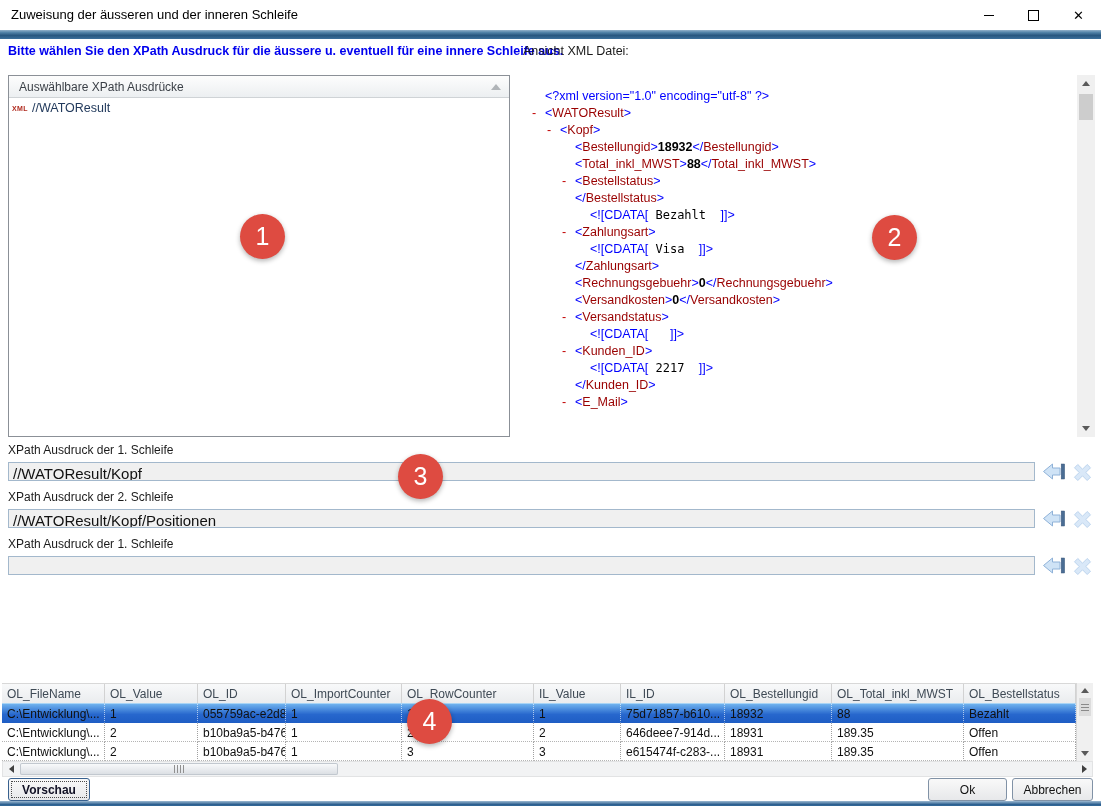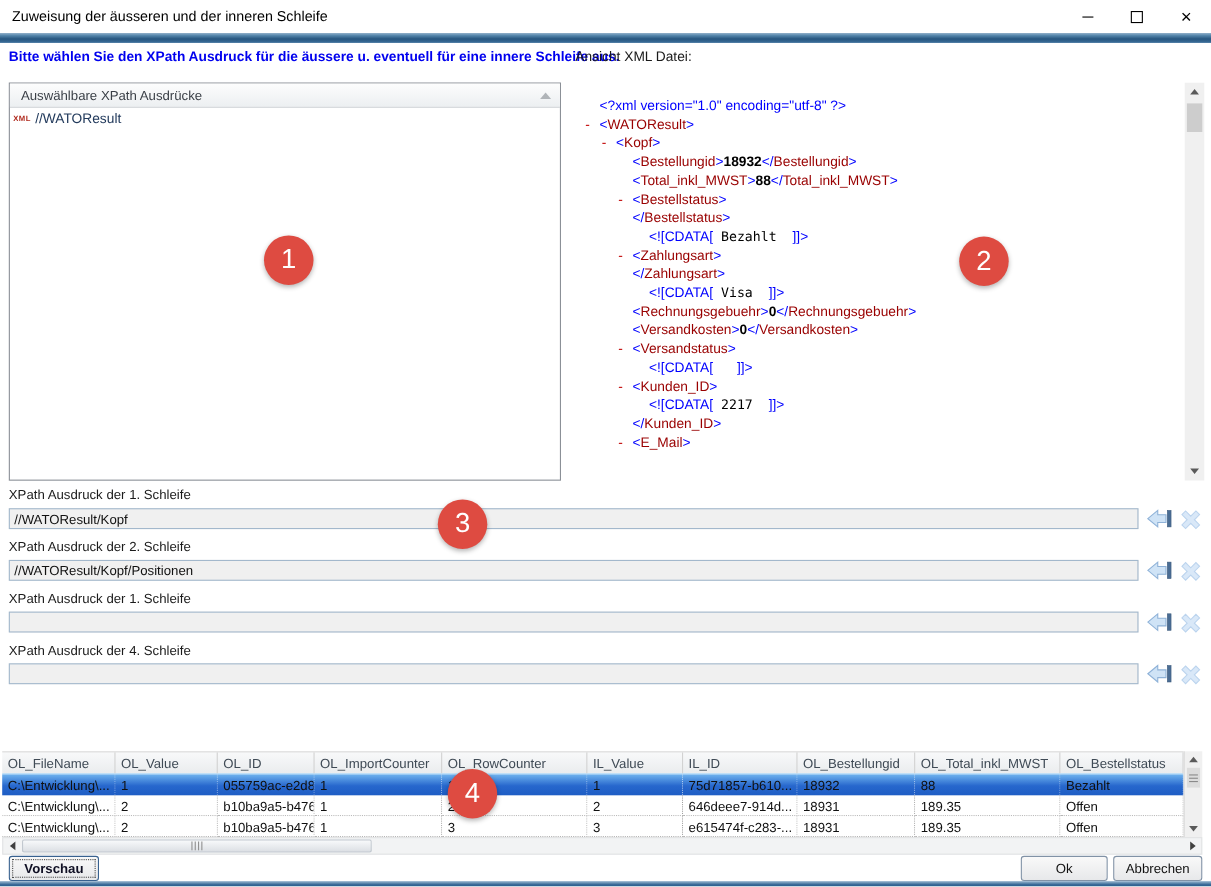--- a/index.html
+++ b/index.html
@@ -54,21 +54,21 @@
   .tri-right{width:0;height:0;border-top:4px solid transparent;border-bottom:4px solid transparent;border-left:5px solid #404040;}
   .vthumb{height:26px;margin:2px 2px 0;background:#cdcdcd;}
   .sbtn-bottom{position:absolute;bottom:0;left:0;right:0;}
 
   
   .fields{position:absolute;left:8px;top:443px;width:1087px;}
   .fgroup{margin-bottom:9px;}
   .flabel{height:15px;font-size:12px;color:#1b1b1b;margin-bottom:3px;}
   .frow{display:flex;align-items:center;height:20px;}
   .finput{width:1028px;height:19px;box-sizing:border-box;background:#f0f0f0;border:1px solid #a3b8cc;
-    font-size:12px;color:#111;padding:2px 4px 0;overflow:hidden;white-space:nowrap;}
+    font-size:15px;color:#111;padding:2px 4px 0;overflow:hidden;white-space:nowrap;}
   .ficon{display:flex;align-items:center;}
   .ficonarrow{margin-left:6px;}
   .ficonx{margin-left:2px;}
 
   
   .grid{position:absolute;left:2px;top:683px;width:1091px;height:78px;background:#fff;font-size:12px;}
   .ghead{display:flex;height:21px;background:linear-gradient(#f8f9fa,#eaecee);box-sizing:border-box;
     border-top:1px solid #d8d8d8;border-bottom:1px solid #a9d4f5;width:1074px;}
   .gh{flex:0 0 auto;box-sizing:border-box;padding:3px 0 0 5px;color:#3f4a55;
     border-right:1px solid #d2d2d2;overflow:hidden;white-space:nowrap;}
@@ -150,22 +150,22 @@
     <div class="xml-content">
         <div class="xline" style="padding-left: 15px;"><span class="seg-p">&lt;?xml version="1.0" encoding="utf-8" ?&gt;</span></div>
         <div class="xline" style="padding-left: 15px;"><span class="dash" style="left: 2px;">-</span><span class="seg-p">&lt;</span><span class="seg-t">WATOResult</span><span class="seg-p">&gt;</span></div>
         <div class="xline" style="padding-left: 30px;"><span class="dash" style="left: 17px;">-</span><span class="seg-p">&lt;</span><span class="seg-t">Kopf</span><span class="seg-p">&gt;</span></div>
         <div class="xline" style="padding-left: 45px;"><span class="seg-p">&lt;</span><span class="seg-t">Bestellungid</span><span class="seg-p">&gt;</span><span class="seg-v">18932</span><span class="seg-p">&lt;/</span><span class="seg-t">Bestellungid</span><span class="seg-p">&gt;</span></div>
         <div class="xline" style="padding-left: 45px;"><span class="seg-p">&lt;</span><span class="seg-t">Total_inkl_MWST</span><span class="seg-p">&gt;</span><span class="seg-v">88</span><span class="seg-p">&lt;/</span><span class="seg-t">Total_inkl_MWST</span><span class="seg-p">&gt;</span></div>
         <div class="xline" style="padding-left: 45px;"><span class="dash" style="left: 32px;">-</span><span class="seg-p">&lt;</span><span class="seg-t">Bestellstatus</span><span class="seg-p">&gt;</span></div>
         <div class="xline" style="padding-left: 45px;"><span class="seg-p">&lt;/</span><span class="seg-t">Bestellstatus</span><span class="seg-p">&gt;</span></div>
         <div class="xline" style="padding-left: 60px;"><span class="seg-p">&lt;![CDATA[</span><span class="seg-m"> Bezahlt  </span><span class="seg-p">]]&gt;</span></div>
         <div class="xline" style="padding-left: 45px;"><span class="dash" style="left: 32px;">-</span><span class="seg-p">&lt;</span><span class="seg-t">Zahlungsart</span><span class="seg-p">&gt;</span></div>
+        <div class="xline" style="padding-left: 60px;"><span class="seg-p">&lt;![CDATA[</span><span class="seg-m"> Visa  </span><span class="seg-p">]]&gt;</span></div>
         <div class="xline" style="padding-left: 45px;"><span class="seg-p">&lt;/</span><span class="seg-t">Zahlungsart</span><span class="seg-p">&gt;</span></div>
-        <div class="xline" style="padding-left: 60px;"><span class="seg-p">&lt;![CDATA[</span><span class="seg-m"> Visa  </span><span class="seg-p">]]&gt;</span></div>
         <div class="xline" style="padding-left: 45px;"><span class="seg-p">&lt;</span><span class="seg-t">Rechnungsgebuehr</span><span class="seg-p">&gt;</span><span class="seg-v">0</span><span class="seg-p">&lt;/</span><span class="seg-t">Rechnungsgebuehr</span><span class="seg-p">&gt;</span></div>
         <div class="xline" style="padding-left: 45px;"><span class="seg-p">&lt;</span><span class="seg-t">Versandkosten</span><span class="seg-p">&gt;</span><span class="seg-v">0</span><span class="seg-p">&lt;/</span><span class="seg-t">Versandkosten</span><span class="seg-p">&gt;</span></div>
         <div class="xline" style="padding-left: 45px;"><span class="dash" style="left: 32px;">-</span><span class="seg-p">&lt;</span><span class="seg-t">Versandstatus</span><span class="seg-p">&gt;</span></div>
         <div class="xline" style="padding-left: 60px;"><span class="seg-p">&lt;![CDATA[</span><span class="seg-m">   </span><span class="seg-p">]]&gt;</span></div>
         <div class="xline" style="padding-left: 45px;"><span class="dash" style="left: 32px;">-</span><span class="seg-p">&lt;</span><span class="seg-t">Kunden_ID</span><span class="seg-p">&gt;</span></div>
         <div class="xline" style="padding-left: 60px;"><span class="seg-p">&lt;![CDATA[</span><span class="seg-m"> 2217  </span><span class="seg-p">]]&gt;</span></div>
         <div class="xline" style="padding-left: 45px;"><span class="seg-p">&lt;/</span><span class="seg-t">Kunden_ID</span><span class="seg-p">&gt;</span></div>
         <div class="xline" style="padding-left: 45px;"><span class="dash" style="left: 32px;">-</span><span class="seg-p">&lt;</span><span class="seg-t">E_Mail</span><span class="seg-p">&gt;</span></div>
       </div>
     <div class="vscroll">
@@ -209,37 +209,20 @@
           </span>
           <span class="ficon ficonx">
             <svg width="25" height="23" viewBox="0 0 25 23">
               <path d="M4.5 7.8 L7.8 4.5 L12.5 9.2 L17.2 4.5 L20.5 7.8 L15.8 12.5 L20.5 17.2 L17.2 20.5 L12.5 15.8 L7.8 20.5 L4.5 17.2 L9.2 12.5 Z" fill="#d9e8f8" stroke="#bcd4ee"></path>
             </svg>
           </span>
         </div>
       </div>
       <div class="fgroup">
         <div class="flabel">XPath Ausdruck der 1. Schleife</div>
-        <div class="frow">
-          <div class="finput"></div>
-          <span class="ficon ficonarrow">
-            <svg width="27" height="23" viewBox="0 0 27 23">
-              <path d="M2.5 11.5 L11.5 4 L11.5 8 L19 8 L19 15 L11.5 15 L11.5 19 Z" fill="#cfe3f6" stroke="#8fb2d8"></path>
-              <rect x="20.2" y="4" width="3.4" height="15" fill="#4a6d94" stroke="#3c5a7c" stroke-width="0.5"></rect>
-            </svg>
-          </span>
-          <span class="ficon ficonx">
-            <svg width="25" height="23" viewBox="0 0 25 23">
-              <path d="M4.5 7.8 L7.8 4.5 L12.5 9.2 L17.2 4.5 L20.5 7.8 L15.8 12.5 L20.5 17.2 L17.2 20.5 L12.5 15.8 L7.8 20.5 L4.5 17.2 L9.2 12.5 Z" fill="#d9e8f8" stroke="#bcd4ee"></path>
-            </svg>
-          </span>
-        </div>
-      </div>
-      <div class="fgroup">
-        <div class="flabel">XPath Ausdruck der 4. Schleife</div>
         <div class="frow">
           <div class="finput"></div>
           <span class="ficon ficonarrow">
             <svg width="27" height="23" viewBox="0 0 27 23">
               <path d="M2.5 11.5 L11.5 4 L11.5 8 L19 8 L19 15 L11.5 15 L11.5 19 Z" fill="#cfe3f6" stroke="#8fb2d8"></path>
               <rect x="20.2" y="4" width="3.4" height="15" fill="#4a6d94" stroke="#3c5a7c" stroke-width="0.5"></rect>
             </svg>
           </span>
           <span class="ficon ficonx">
             <svg width="25" height="23" viewBox="0 0 25 23">

